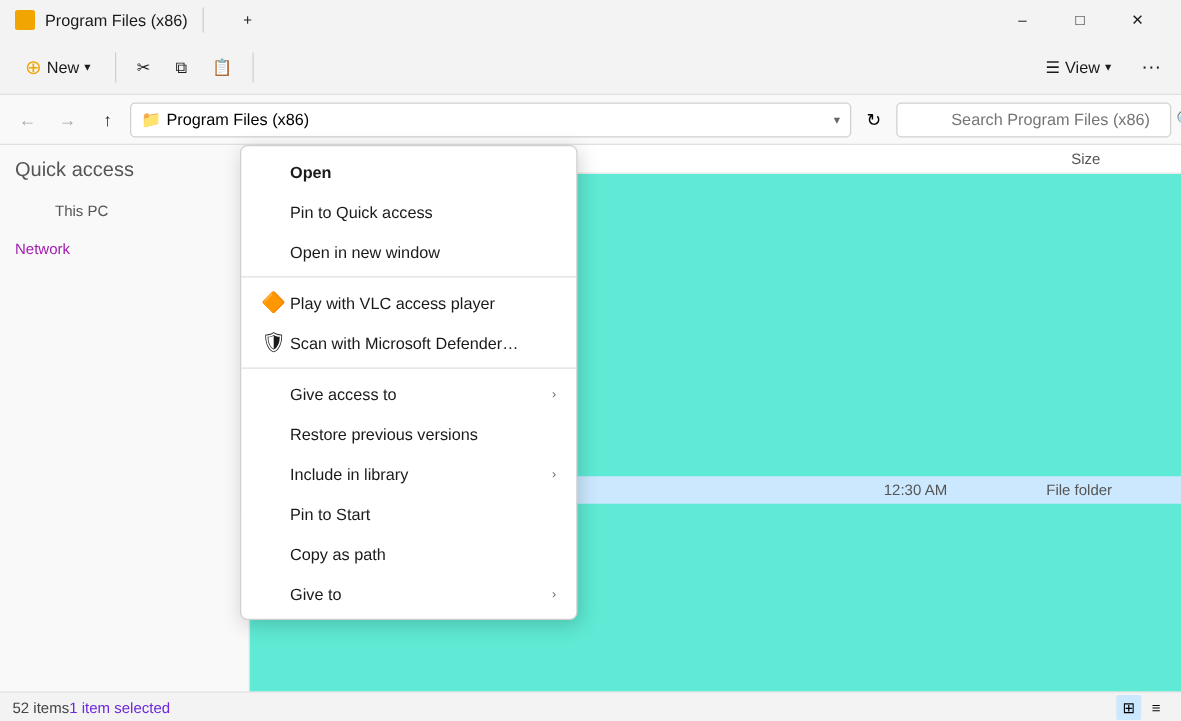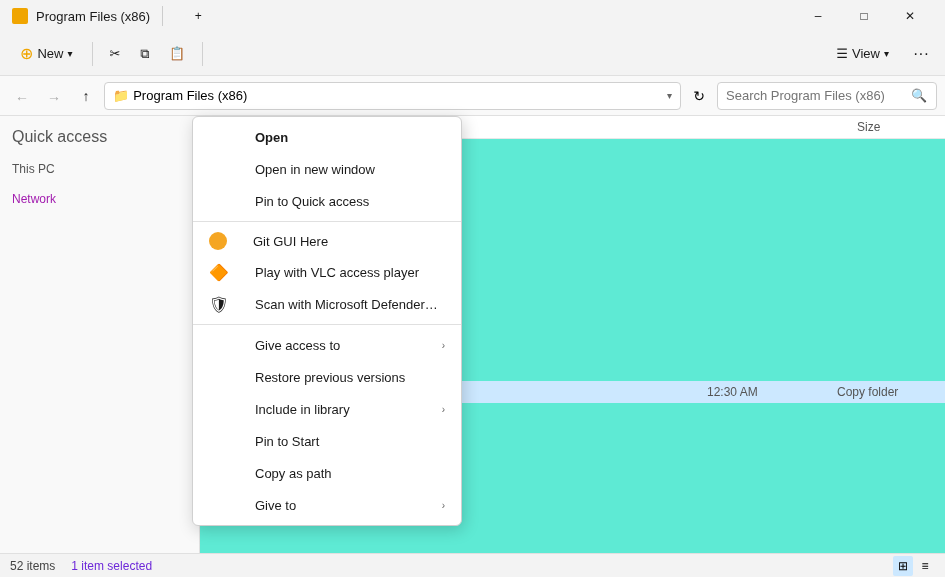--- a/index.html
+++ b/index.html
@@ -141,20 +141,21 @@
       border: 1px solid #d0d0d0;
       border-radius: 4px;
       background: white;
       display: flex; align-items: center;
       padding: 0 8px;
       gap: 4px;
     }
     .search-input {
       border: none; outline: none; flex: 1; font-size: 13px; color: #666;
       background: transparent;
+      margin-left: 35px;
     }
 
     
     .main-area {
       display: flex;
       height: calc(577px - 32px - 44px - 40px - 24px);
     }
 
     
     .sidebar {
@@ -206,21 +207,21 @@
       height: 24px;
       background: #f3f3f3;
       border-top: 1px solid #e0e0e0;
       display: flex;
       align-items: center;
       padding: 0 10px;
       justify-content: space-between;
       font-size: 12px;
       color: #444;
     }
-    .status-left { display: flex; gap: 16px; }
+    .status-left { display: flex; }
     .status-selected { color: #6d28d9; }
     .view-icons { display: flex; gap: 2px; }
     .view-icon-btn {
       width: 20px; height: 20px;
       display: flex; align-items: center; justify-content: center;
       border-radius: 2px;
       cursor: pointer;
       border: none;
       background: transparent;
       font-size: 12px;
@@ -240,21 +241,21 @@
       z-index: 1000;
       padding: 4px 0;
     }
     .ctx-item {
       display: flex;
       align-items: center;
       padding: 6px 16px;
       cursor: pointer;
       font-size: 13px;
       color: #1a1a1a;
-      gap: 26px;
+      gap: 3px;
       position: relative;
     }
     .ctx-item.bold { font-weight: 700; }
     .ctx-sep {
       height: 1px;
       background: #e0e0e0;
       margin: 4px 0;
     }
     .ctx-submenu-arrow {
       margin-left: auto;
@@ -328,21 +329,21 @@
     <input class="search-input" type="text" placeholder="Search Program Files (x86)" style="">
     <span>🔍</span>
   </div>
 </div>
 
 <div class="main-area">
 
   <div class="sidebar">
 
     <div style="padding:8px 12px;color:#555;font-size:16px;">Quick access</div>
-    <div style="padding:8px 12px;color:#555;font-size:12px;">This PC</div>
+    <div style="padding:8px 12px;color:#555;font-size:12px;margin-left:32px;">This PC</div>
     <div style="padding:8px 12px;color:#a21caf;font-size:12px;">Network</div>
   </div>
 
   <div class="file-list">
     <div class="file-list-header">
       <div class="col-name">
         <span>Name</span>
         <span>∧</span>
       </div>
       <div class="col-size">
@@ -391,21 +392,21 @@
       <span class="file-name">Skillbrains</span>
     </div>
     <div class="file-row">
       <span class="folder-icon"></span>
       <span class="file-name">Stardock</span>
     </div>
     <div class="file-row highlighted">
       <span class="folder-icon"></span>
       <span class="file-name">Steam</span>
       <span style="margin-left:auto;font-size:12px;color:#555;width:130px;">12:30 AM</span>
-      <span style="font-size:12px;color:#555;width:100px;">Copy folder</span>
+      <span style="font-size:12px;color:#555;width:100px;">File folder</span>
     </div>
   </div>
 </div>
 
 <div class="status-bar">
   <div class="status-left">
     <span>52 items</span>
     <span class="status-selected">1 item selected</span>
   </div>
   <div class="view-icons">
@@ -418,31 +419,27 @@
   </div>
 </div>
 
 <div class="context-menu">
   <div class="ctx-item bold">
     <span class="ctx-item-icon"></span>
     <span>Open</span>
   </div>
   <div class="ctx-item">
     <span class="ctx-item-icon"></span>
+    <span>Pin to Quick access</span>
+  </div>
+  <div class="ctx-item">
+    <span class="ctx-item-icon"></span>
     <span>Open in new window</span>
   </div>
-  <div class="ctx-item">
-    <span class="ctx-item-icon"></span>
-    <span>Pin to Quick access</span>
-  </div>
   <div class="ctx-sep"></div>
-  <div class="ctx-item">
-    <span class="ctx-item-icon" style="width:18px;height:18px;background:#f5a623;border-radius:50%;display:inline-block;"></span>
-    <span>Git GUI Here</span>
-  </div>
   <div class="ctx-item">
     <span class="ctx-item-icon" style="font-size:16px;">🔶</span>
     <span>Play with VLC access player</span>
   </div>
   <div class="ctx-item">
     <span class="ctx-item-icon" style="font-size:16px;">🛡</span>
     <span>Scan with Microsoft Defender…</span>
   </div>
   <div class="ctx-sep"></div>
   <div class="ctx-item">

